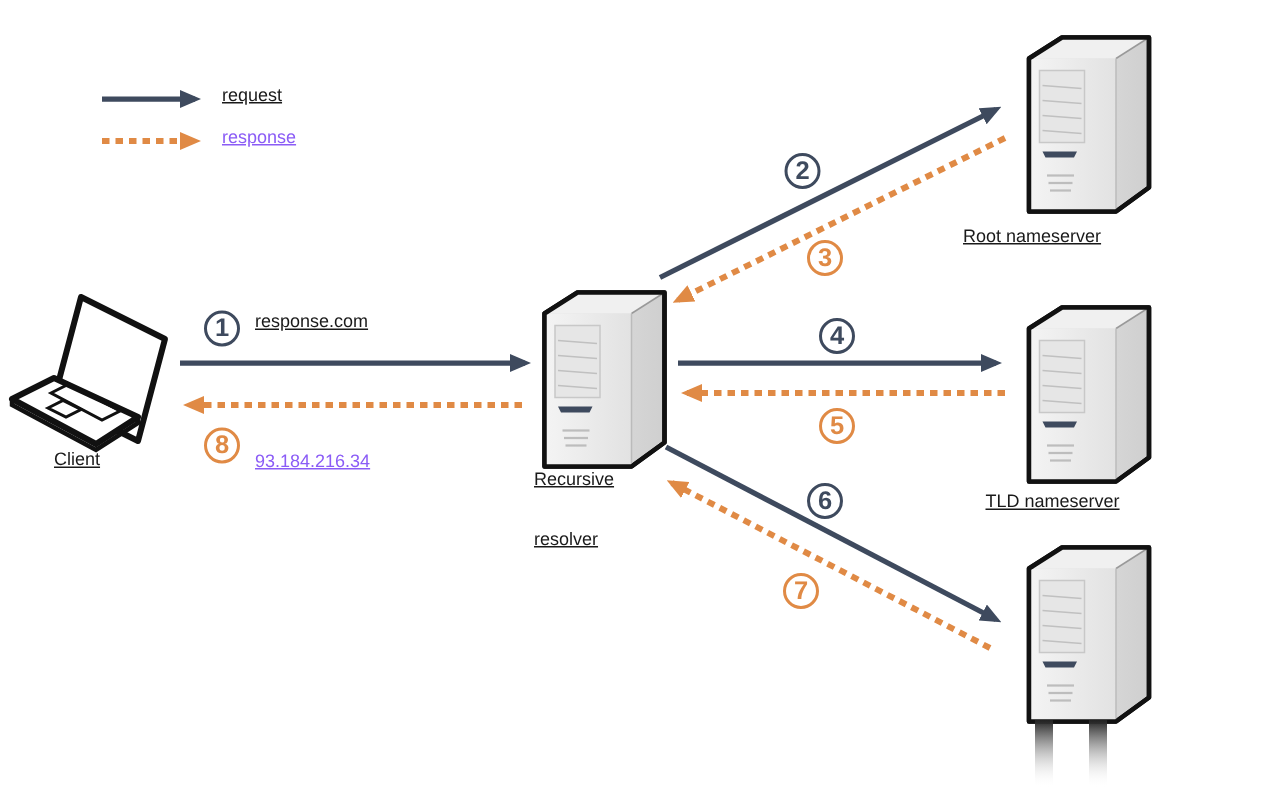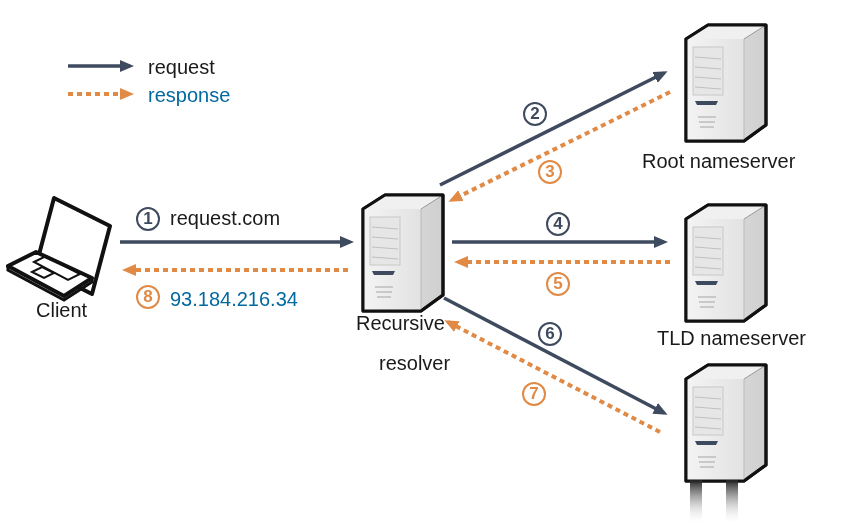--- a/index.html
+++ b/index.html
@@ -1,19 +1,19 @@
 <!DOCTYPE html>
 <html><head>
 <meta charset="utf-8">
 <style>
   html, body { margin:0; padding:0; background:#ffffff; }
   body { width:850px; height:529px; position:relative; overflow:hidden; font-family:"Liberation Sans", sans-serif; }
   svg { position:absolute; left:0; top:0; }
-  .lbl { position:absolute; font-size:20px; color:#1a1a1a; white-space:nowrap; }
-  .orange { color:#0369a1; }
+  .lbl { position:absolute; font-size:12px; color:#1a1a1a; white-space:nowrap;text-decoration:underline; }
+  .orange { color:#8b5cf6; }
   .num { position:absolute; width:24px; height:24px; border-radius:50%; border:2.5px solid; box-sizing:border-box;
          font-size:17px; font-weight:bold; line-height:19px; text-align:center; }
   .num.dark { border-color:#3e4a5e; color:#3e4a5e; }
   .num.org { border-color:#e08a45; color:#e08a45; }
 </style>
 </head>
 <body>
 
 <svg width="850" height="529">
   <defs>
@@ -86,28 +86,28 @@
 
   <line x1="444" y1="298" x2="664" y2="413" stroke="#3e4a5e" stroke-width="3.5" marker-end="url(#ah-dark-lg)"></line>
   <line x1="660" y1="432" x2="448" y2="322" stroke="#e08a45" stroke-width="4" stroke-dasharray="5,4" marker-end="url(#ah-org-lg)"></line>
 </svg>
 
 <div class="lbl" style="left:148px;top:56px;">request</div>
 <div class="lbl orange" style="left:148px;top:84px;">response</div>
 
 <div class="lbl" style="left:36px;top:299px;">Client</div>
 <div class="lbl" style="left:356px;top:312px;">Recursive</div>
-<div class="lbl" style="left:356px;top:352px;margin-left:23px;">resolver</div>
+<div class="lbl" style="left:356px;top:352px;">resolver</div>
 <div class="lbl" style="left:642px;top:150px;">Root nameserver</div>
 <div class="lbl" style="left:657px;top:327px;">TLD nameserver</div>
 
 <div class="num dark" style="left:136px;top:207px;">1</div>
-<div class="lbl" style="left:170px;top:207px;">request.com</div>
+<div class="lbl" style="left:170px;top:207px;">response.com</div>
 
 <div class="num org" style="left:136px;top:285px;">8</div>
-<div class="lbl orange" style="left:170px;top:288px;">93.184.216.34</div>
+<div class="lbl orange" style="left:170px;top:300px;">93.184.216.34</div>
 
 <div class="num dark" style="left:523px;top:102px;">2</div>
 <div class="num org" style="left:538px;top:160px;">3</div>
 <div class="num dark" style="left:546px;top:212px;">4</div>
 <div class="num org" style="left:546px;top:272px;">5</div>
 <div class="num dark" style="left:538px;top:322px;">6</div>
 <div class="num org" style="left:522px;top:382px;">7</div>
 
 </body></html>

